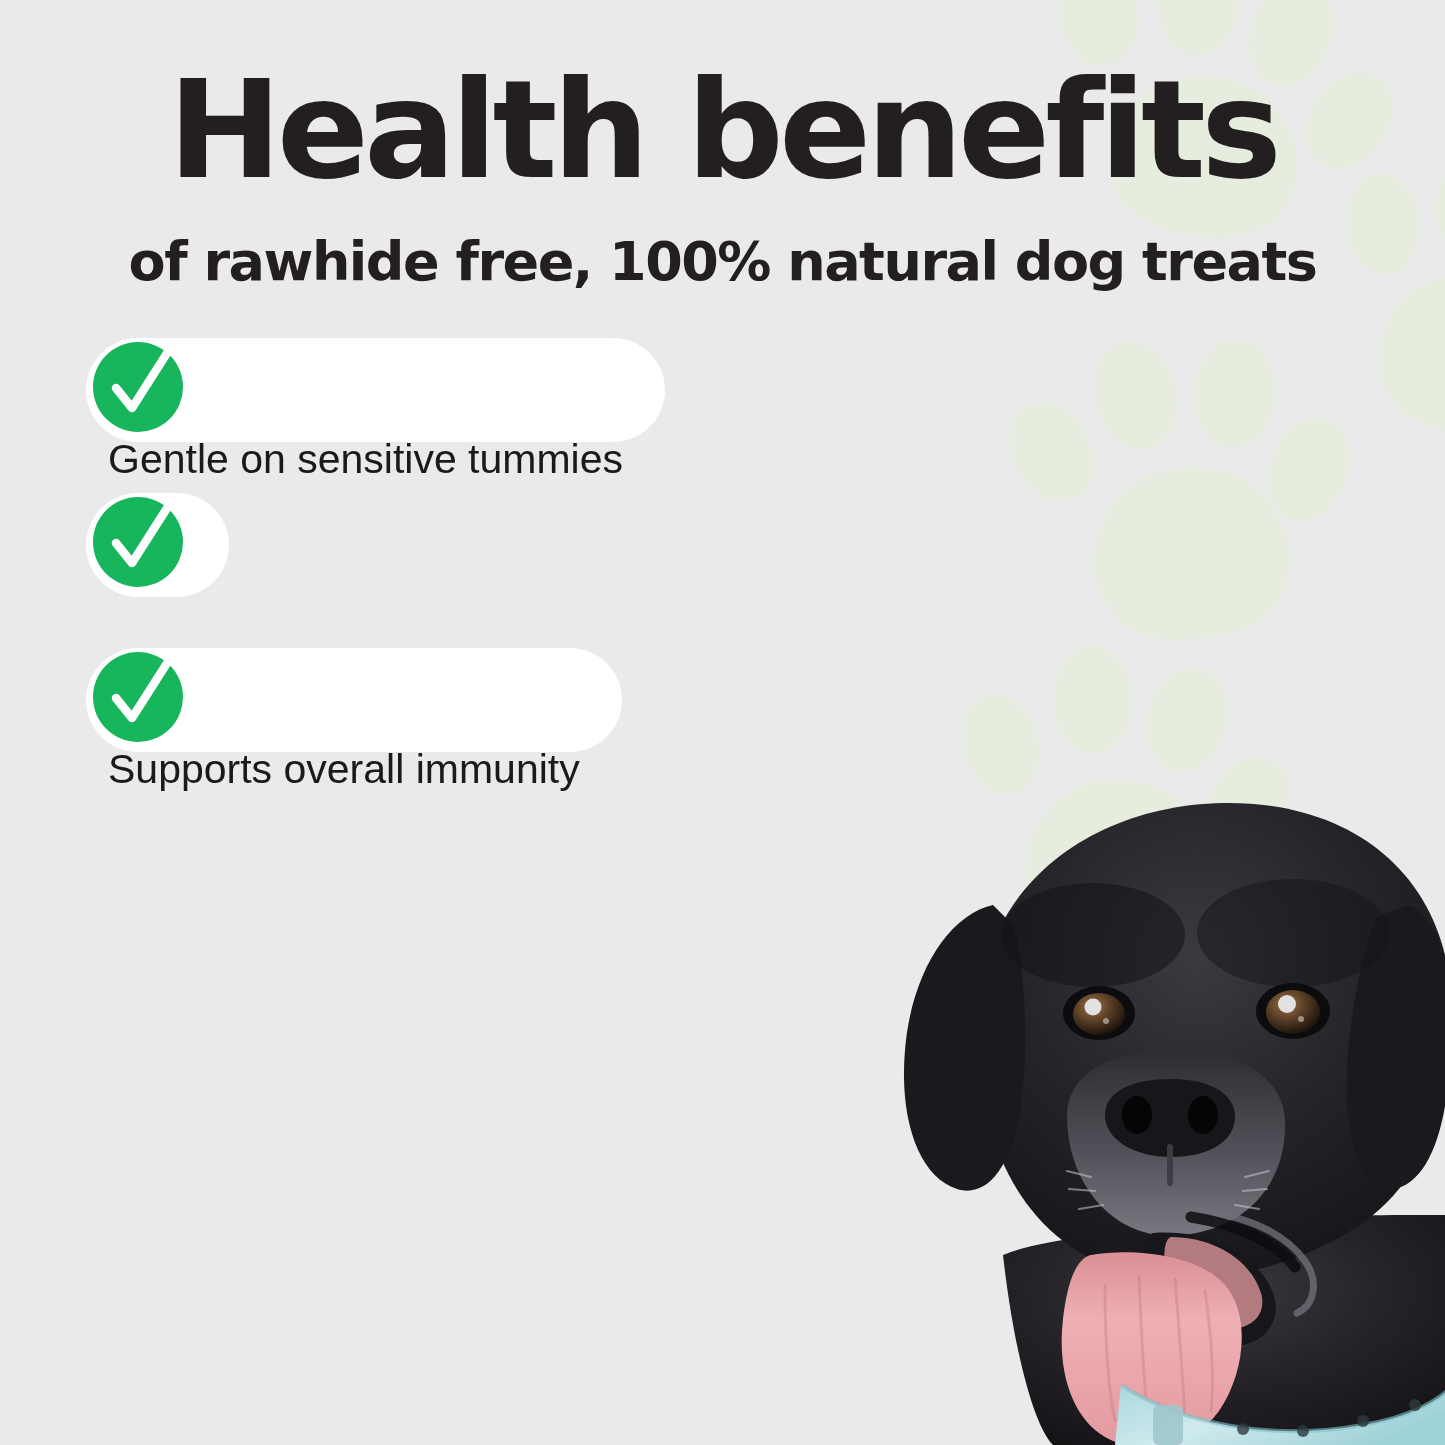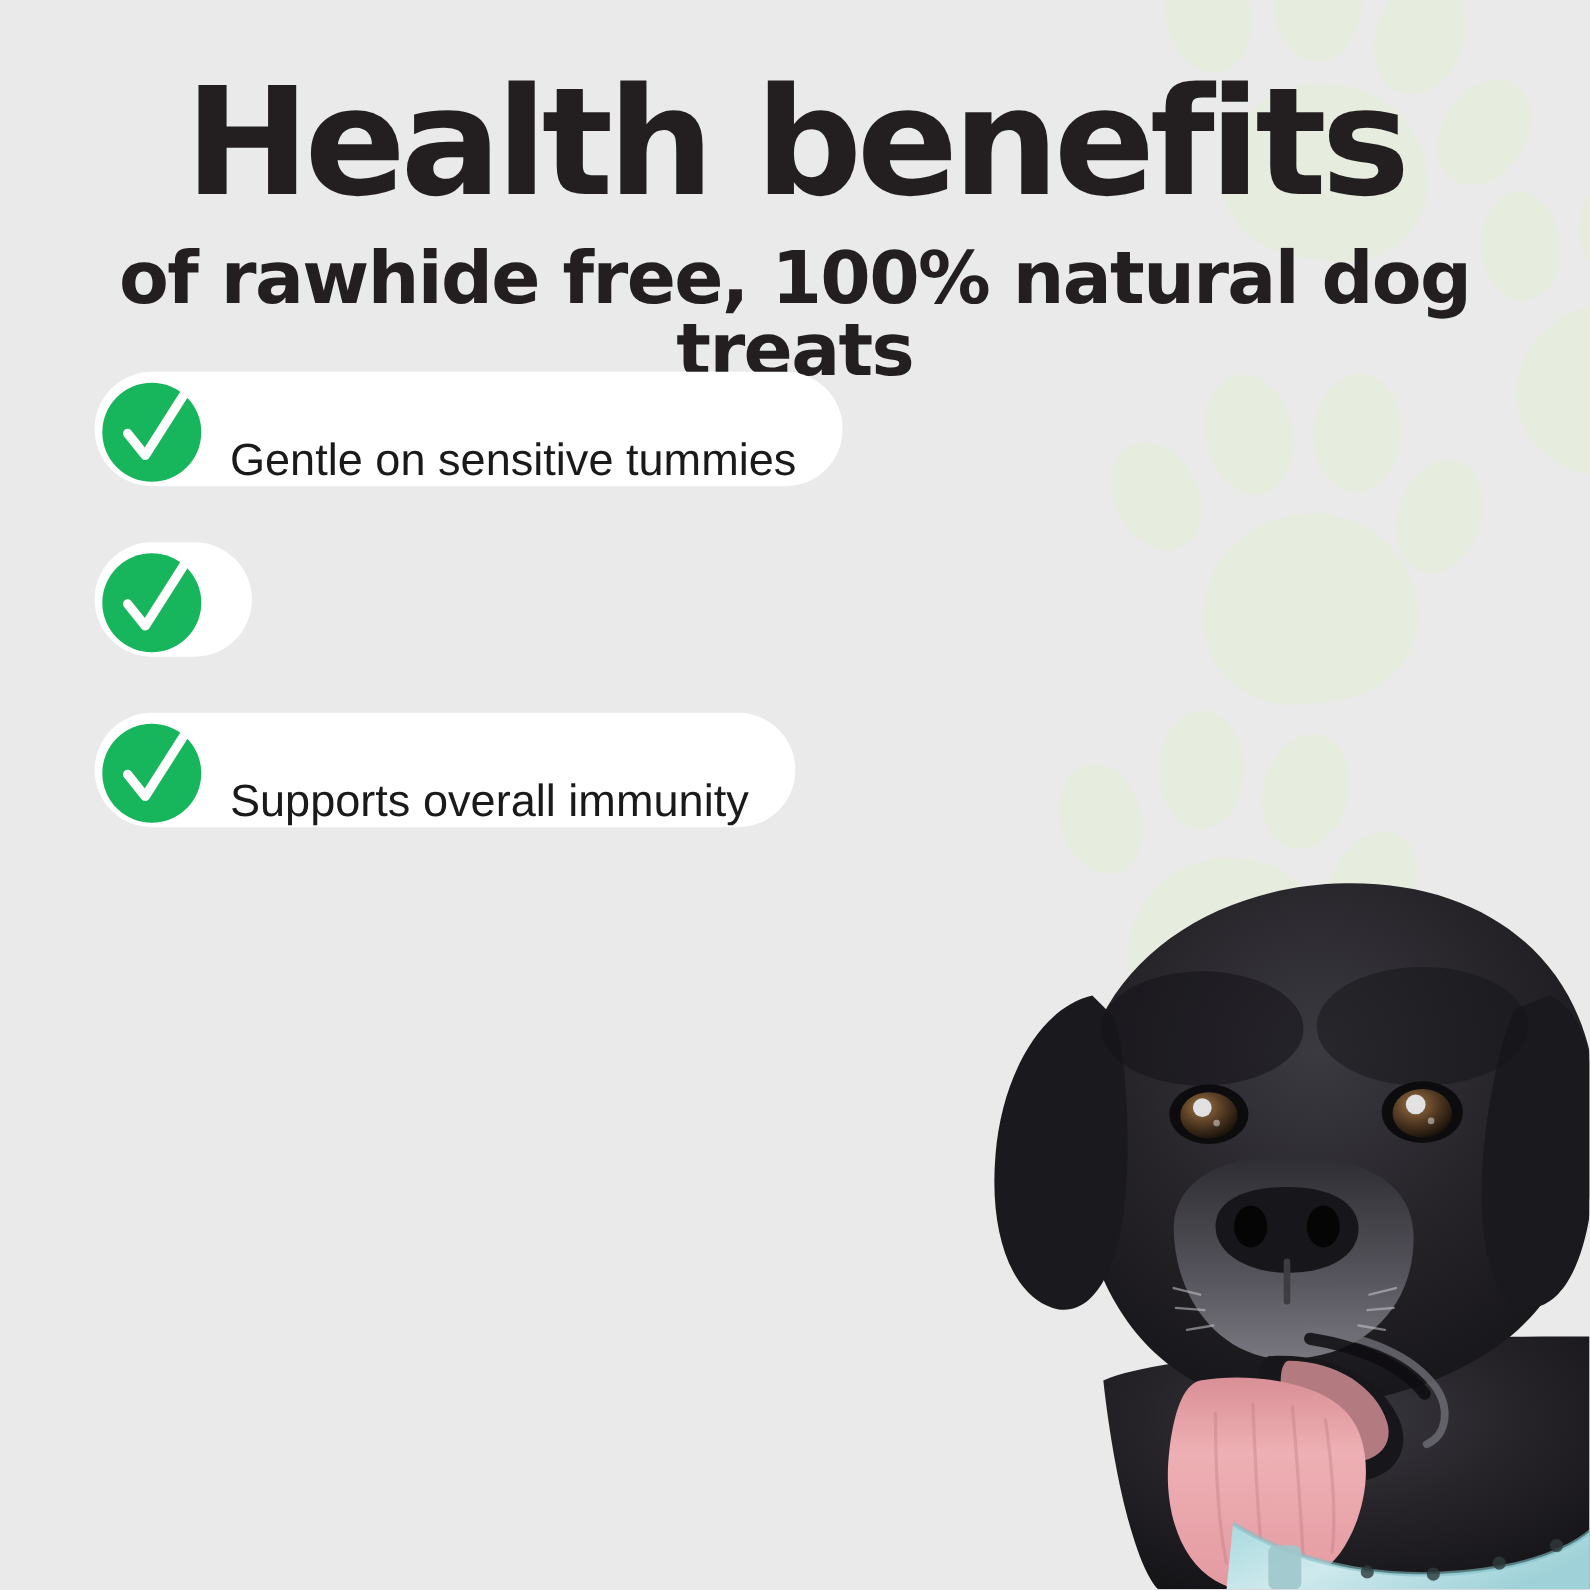--- a/index.html
+++ b/index.html
@@ -25,57 +25,58 @@
   #dog-photo{
     position:absolute; right:-8px; bottom:0;
     width:600px;height:660px;z-index:1;
     pointer-events:none;
   }
   .dogpart{position:absolute;}
 
   
   #header{position:absolute;left:0;top:0;width:1445px;z-index:3;}
   #title{
-    margin:0;padding:0;
+    margin:0;padding:15px;
     font-family:"DejaVu Sans", sans-serif;
     font-weight:bold;
     font-size:136px;
     line-height:1.0;
     letter-spacing:-5px;
     color:#231f20;
     text-align:center;
     padding-top:62px;
   }
   #subtitle{
     margin:0;padding:0;
     font-family:"DejaVu Sans", sans-serif;
     font-weight:bold;
-    font-size:66px;
+    font-size:54px;
     line-height:1.0;
     letter-spacing:-1.5px;
     color:#231f20;
     text-align:center;
     padding-top:22px;
   }
 
   
   #benefits{
     position:absolute;left:0;top:338px;width:1445px;z-index:4;
   }
   .benefit-row{
-    display:flex;align-items:flex-end;
+    display:flex;align-items:flex-start;
     background:#ffffff;
     border-radius:60px;
     height:104px;
     margin-left:86px;
     margin-bottom:51px;
     width:max-content;
     max-width:1318px;
     padding-right:42px;
     box-sizing:border-box;
+    flex-direction:column;
   }
   .check-badge{
     position:relative;
     flex:0 0 auto;
     width:98px;height:98px;
     margin-left:3px;
     display:block;
   }
   .check-badge svg{display:block;width:98px;height:98px;overflow:visible;}
   .benefit-text{

